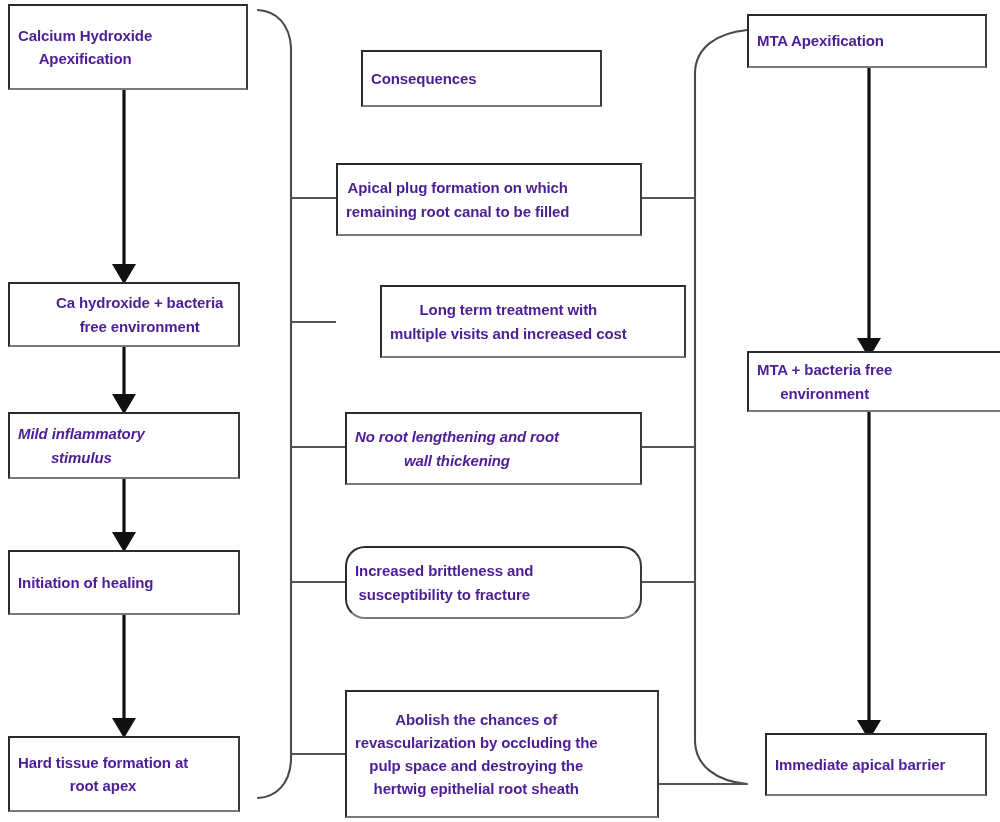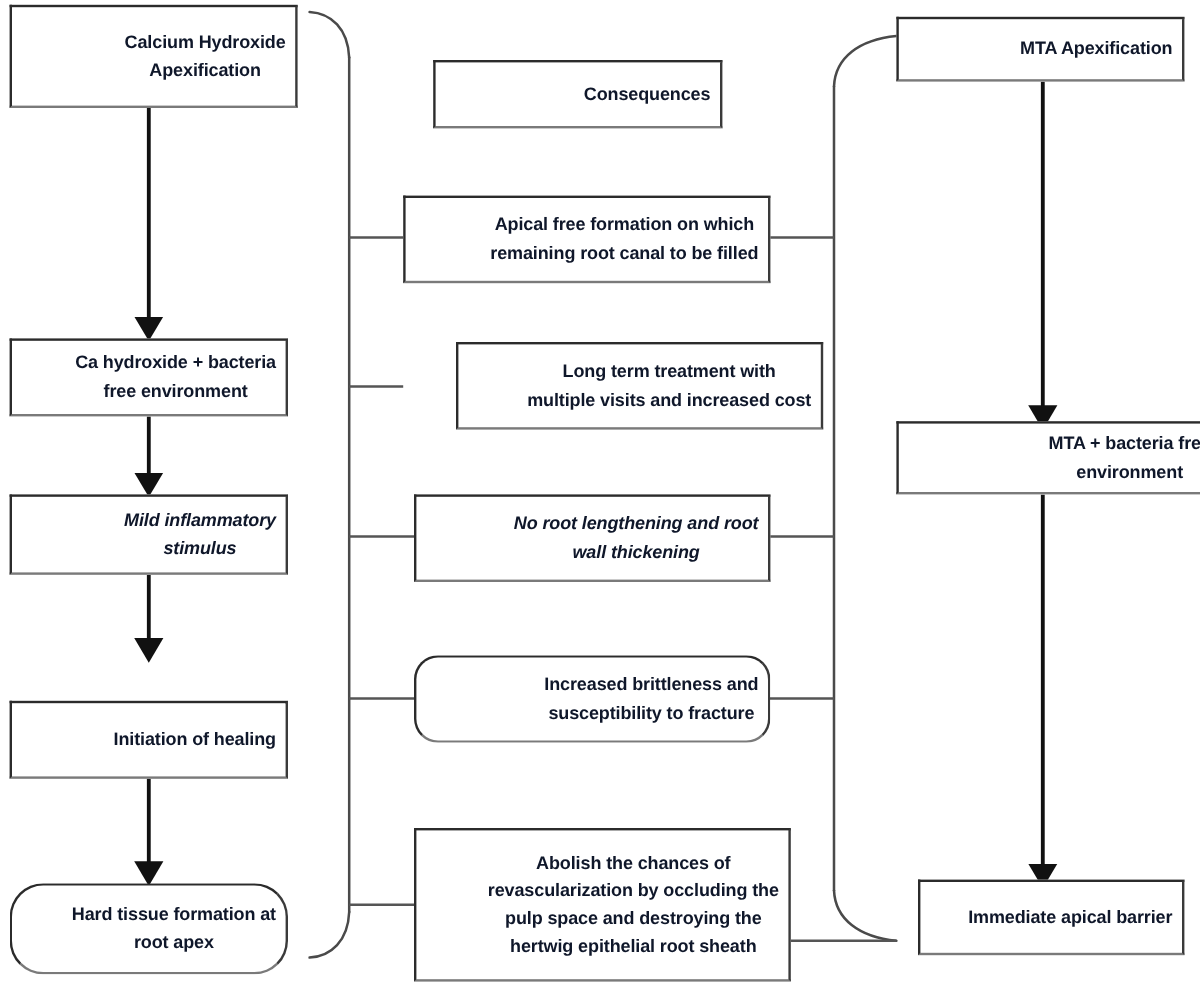--- a/index.html
+++ b/index.html
@@ -20,23 +20,23 @@
   }
   .node {
     position: absolute;
     box-sizing: border-box;
     background: #ffffff;
     border: 2px solid #2b2b2b;
     border-right-color: #3a3a3a;
     border-bottom-color: #7a7a7a;
     display: flex;
     align-items: center;
-    justify-content: flex-end;
+    justify-content: flex-start;
     text-align: center;
-    color: #0f172a;
+    color: #4c1d95;
     font-weight: bold;
     font-size: 15px;
     line-height: 1.55;
     padding: 2px 8px;
     letter-spacing: -0.1px;
   }
   .node-label {
     display: block;
     white-space: pre-line;
   }
@@ -111,35 +111,35 @@
   <div class="node" style="left:8px; top:282px; width:232px; height:65px;padding-left:46px;">
     <span class="node-label">Ca hydroxide + bacteria
 free environment</span>
   </div>
 
   <div class="node" style="left:8px; top:412px; width:232px; height:67px;font-style:italic;">
     <span class="node-label">Mild inflammatory
 stimulus</span>
   </div>
 
-  <div class="node" style="left:8px; top:550px; width:232px; height:65px;margin-top:34px;">
+  <div class="node" style="left:8px; top:550px; width:232px; height:65px;">
     <span class="node-label">Initiation of healing</span>
   </div>
 
-  <div class="node" style="left:8px; top:736px; width:232px; height:76px;border-radius:28px;">
+  <div class="node" style="left:8px; top:736px; width:232px; height:76px;">
     <span class="node-label">Hard tissue formation at
 root apex</span>
   </div>
 
   <div class="node" style="left:361px; top:30px; width:241px; height:57px;margin-top:20px;">
     <span class="node-label">Consequences</span>
   </div>
 
   <div class="node" style="left:336px; top:163px; width:306px; height:73px;">
-    <span class="node-label">Apical free formation on which
+    <span class="node-label">Apical plug formation on which
 remaining root canal to be filled</span>
   </div>
 
   <div class="node" style="left:336px; top:285px; width:306px; height:73px;margin-left:44px;">
     <span class="node-label">Long term treatment with
 multiple visits and increased cost</span>
   </div>
 
   <div class="node" style="left:345px; top:412px; width:297px; height:73px;font-style:italic;">
     <span class="node-label">No root lengthening and root

